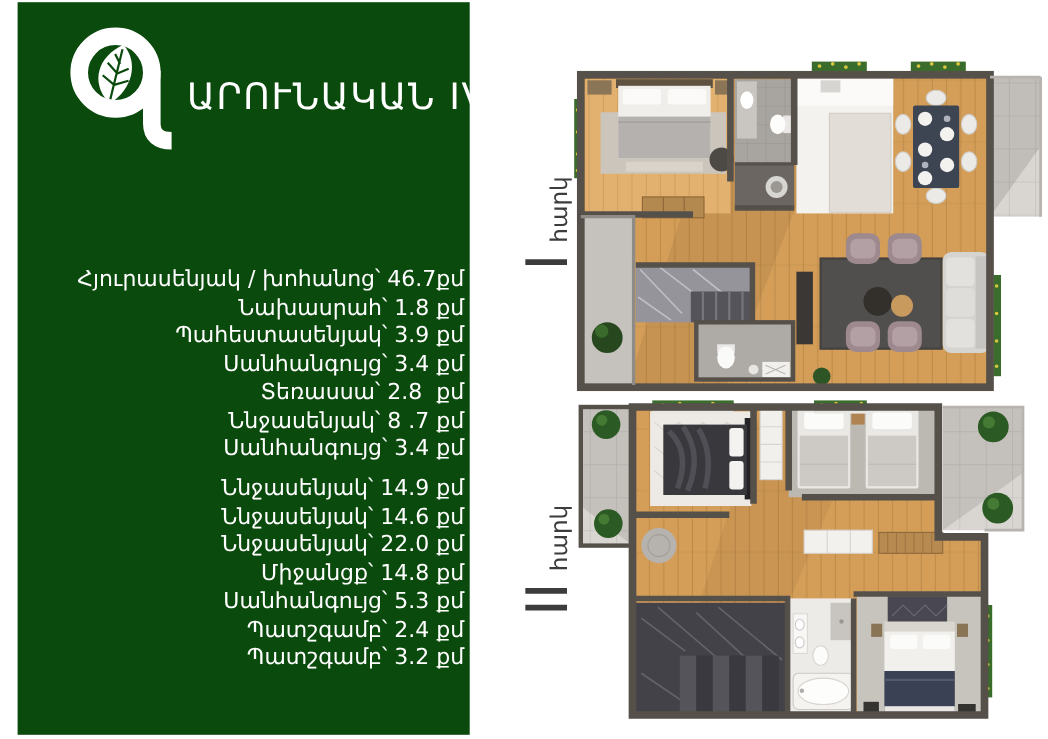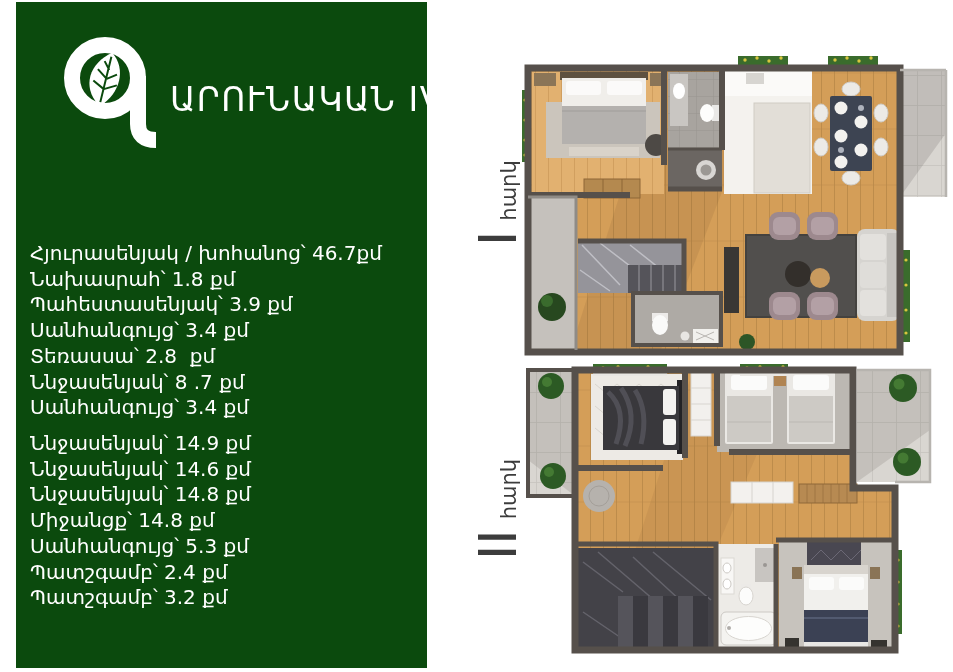--- a/index.html
+++ b/index.html
@@ -1,26 +1,26 @@
 <!DOCTYPE html>
 <html><head>
 <meta charset="utf-8">
 <style>
   html,body{margin:0;padding:0;background:#fff;}
   .canvas{position:relative;width:953px;height:672px;background:#ffffff;overflow:hidden;
           font-family:"DejaVu Sans",sans-serif;}
   
   .brand-panel{position:absolute;left:16px;top:2px;width:411px;height:666px;background:#0b4a0d;}
-  .brand{position:absolute;left:42px;top:26px;width:365px;height:128px;text-align:center;}
+  .brand{position:absolute;left:42px;top:14px;width:365px;height:128px;text-align:center;}
   .logo-svg{position:absolute;left:0;top:0;}
   .brand-name{position:absolute;left:112px;top:52px;font-size:33px;color:#ffffff;
               letter-spacing:1.5px;white-space:nowrap;font-weight:400;}
   .brand-number{margin-left:12px;}
   .room-list{position:absolute;left:14px;width:392px;color:#ffffff;font-size:20px;}
-  .room-list .room-line{line-height:25.7px;white-space:pre;}
+  .room-list .room-line{line-height:25.7px;white-space:pre;text-align:right;}
   .rooms-1{top:239px;}
   .rooms-2{top:429px;}
   
   .plan-label{position:absolute;width:124px;height:44px;display:flex;align-items:baseline;
               gap:10px;transform:rotate(-90deg);color:#3c3c3c;justify-content:flex-start;}
   .plan-label .numeral{font-size:52px;line-height:1;font-weight:400;}
   .plan-label .word{font-size:21px;}
   .label-1{left:432px;top:162px;}
   .label-2{left:432px;top:476px;}
   
@@ -59,21 +59,21 @@
       <div class="room-line">Պահեստասենյակ՝ 3.9 քմ</div>
       <div class="room-line">Սանհանգույց՝ 3.4 քմ</div>
       <div class="room-line">Տեռասսա՝ 2.8  քմ</div>
       <div class="room-line">Ննջասենյակ՝ 8 .7 քմ</div>
       <div class="room-line">Սանհանգույց՝ 3.4 քմ</div>
     </div>
 
     <div class="room-list rooms-2">
       <div class="room-line">Ննջասենյակ՝ 14.9 քմ</div>
       <div class="room-line">Ննջասենյակ՝ 14.6 քմ</div>
-      <div class="room-line">Ննջասենյակ՝ 14.8 քմ</div>
+      <div class="room-line">Ննջասենյակ՝ 22.0 քմ</div>
       <div class="room-line">Միջանցք՝ 14.8 քմ</div>
       <div class="room-line">Սանհանգույց՝ 5.3 քմ</div>
       <div class="room-line">Պատշգամբ՝ 2.4 քմ</div>
       <div class="room-line">Պատշգամբ՝ 3.2 քմ</div>
     </div>
   </div>
 
   <div class="plan-label label-1">
     <span class="numeral">I</span>
     <span class="word">հարկ</span>

